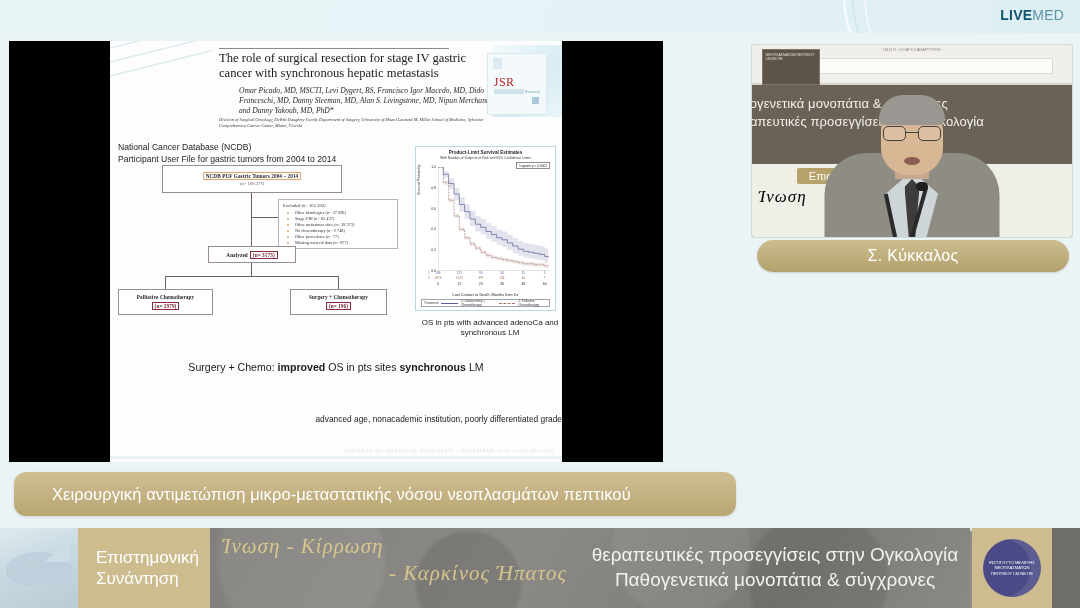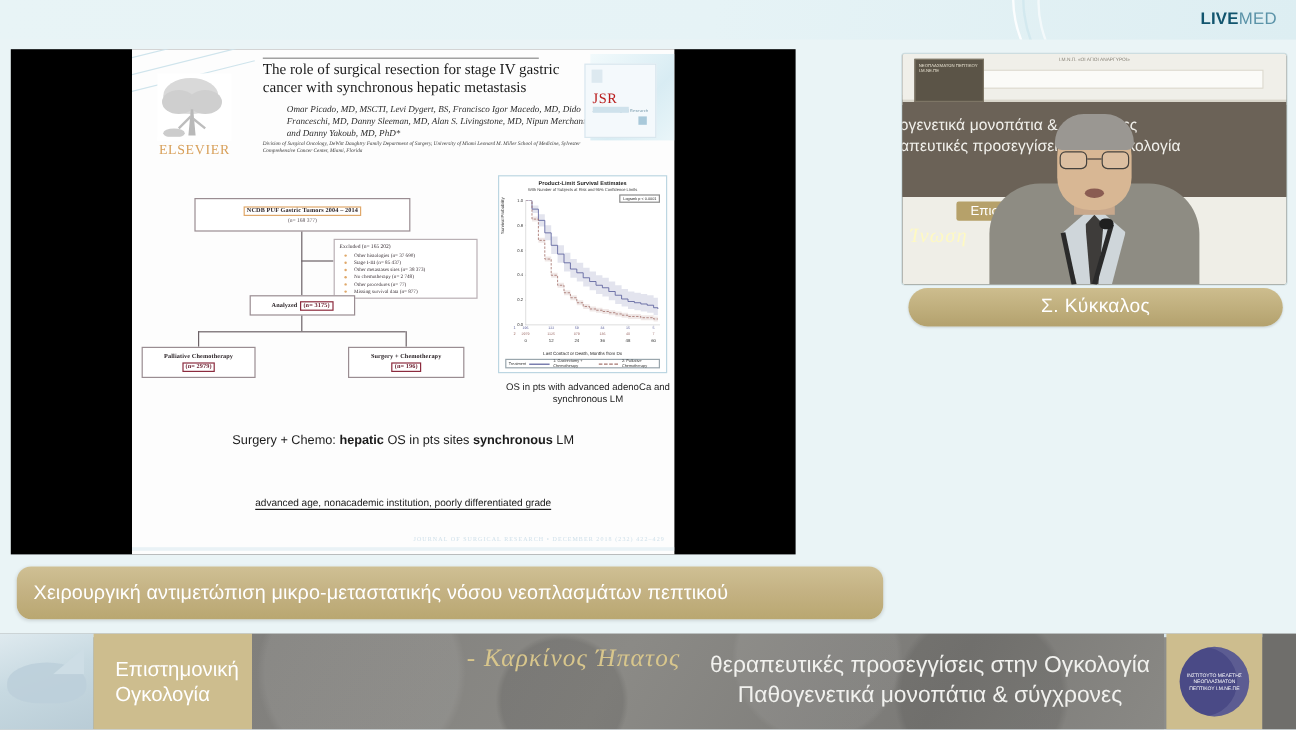--- a/index.html
+++ b/index.html
@@ -166,22 +166,22 @@
   
   .st1 {
     position: absolute; left: 0; right: 0; top: 320px; text-align: center;
     font-size: 10.6px; color: #1b1b1b;
   }
   .st2 {
     position: absolute; left: 0; right: 0; top: 360px; text-align: center;
     font-size: 8.4px; font-weight: bold; color: #1b1b1b;
   }
   .st3 {
-    position: absolute; left: 0; right: 0; top: 373px; text-align: center;
-    font-size: 8.4px; color: #1b1b1b; text-decoration: underline; text-underline-offset: 1.5px;
+    position: absolute; left: 0; right: 0; top: 373px; text-align: right;
+    font-size: 8.4px; color: #1b1b1b; text-underline-offset: 1.5px;
   }
   .jfoot {
     position: absolute; right: 8px; bottom: 9px;
     font-family: "Liberation Serif", serif;
     font-size: 5px; letter-spacing: .9px; color: #cfe0ea;
   }
   .slide-baseline { position:absolute; left:0; right:0; bottom:3px; height:3px; background:#e9f2f6;}
 
   
   .cam {
@@ -199,21 +199,21 @@
   .cam .btxt {
     position:absolute; left:-3%; right:2%; top:26%;
     font-size:13px; color:#f2f1ec; line-height:1.42; letter-spacing:.1px;
   }
   .cam .gold-pill {
     position:absolute; left:14%; top:64%; padding:2px 12px;
     background:#b6a16a; color:#fff; font-size:11px; border-radius:2px;
   }
   .cam .hand {
     position:absolute; left:2%; top:74%; font-family:"Liberation Serif", serif;
-    font-style:italic; font-size:17px; color:#fef9c3; letter-spacing:1px;
+    font-style:italic; font-size:17px; color:#000000; letter-spacing:1px;
   }
   .cam .logo-tl {
     position:absolute; left:3%; top:2%; width:58px; height:36px;
     background:#5b5447; border:1px solid #7d7565; color:#e6e0cf;
     font-size:3.6px; line-height:1.25; padding:3px 3px;
   }
   
   .cam .person { position:absolute; left:50%; bottom:0; transform:translateX(-50%); width:190px; height:135px;}
   .cam .suit {
     position:absolute; left:50%; bottom:0; transform:translateX(-50%);
@@ -258,21 +258,21 @@
     font-size: 16px; letter-spacing: .3px;
     box-shadow: 0 1px 2px rgba(0,0,0,.15);
   }
 
   
   .talk-pill {
     position: absolute; left: 14px; top: 472px; width: 722px; height: 44px;
     border-radius: 12px;
     background: linear-gradient(180deg,#cfc094 0%, #c4b283 48%, #b9a771 100%);
     color: #fff; display: flex; align-items: center;
-    padding-left: 14px; font-size: 16.5px; letter-spacing: .1px;
+    padding-left: 38px; font-size: 16.5px; letter-spacing: .1px;
     box-shadow: 0 1px 3px rgba(0,0,0,.12);
   }
 
   
   .footer { position: absolute; left: 0; top: 528px; width: 1080px; height: 80px; background:#8d8d8a; overflow: hidden;}
   .f-img {
     position:absolute; left:0; top:0; width:78px; height:80px;
     background: linear-gradient(160deg,#dfeaef 0%, #c7d9e1 45%, #b9ccd6 100%);
     overflow:hidden;
   }
@@ -335,51 +335,41 @@
     <div class="slide-paper">
 
       <div class="slide-deco-l">
         <i style="left:-150px; top:44px; transform:rotate(-14deg);"></i>
         <i style="left:-150px; top:58px; transform:rotate(-14deg);"></i>
         <i style="left:-150px; top:72px; transform:rotate(-14deg);"></i>
       </div>
       <div class="jsr-band"></div>
 
       <div class="art-head">
-        <div class="elsevier">
-          <svg class="els-tree" viewBox="0 0 62 57">
-            <rect x="0" y="0" width="62" height="57" fill="#ffffff"></rect>
-            <ellipse cx="28" cy="19" rx="23" ry="15" fill="#d9d9d9"></ellipse>
-            <ellipse cx="18" cy="24" rx="14" ry="10" fill="#cfcfcf"></ellipse>
-            <ellipse cx="40" cy="24" rx="14" ry="10" fill="#cfcfcf"></ellipse>
-            <path d="M28 30 L26 52 L32 52 L30 30 Z" fill="#b9b9b9"></path>
-            <path d="M28 36 L18 46" stroke="#bdbdbd" stroke-width="2" fill="none"></path>
-            <path d="M30 38 L40 46" stroke="#bdbdbd" stroke-width="2" fill="none"></path>
-            <ellipse cx="14" cy="50" rx="9" ry="4" fill="#cccccc"></ellipse>
-            <rect x="0" y="53" width="62" height="4" fill="#ffffff"></rect>
-          </svg>
-          <div class="els-word">ELSEVIER</div>
-        </div>
 
         <div class="art-rule"></div>
         <div class="art-title">The role of surgical resection for stage IV gastric cancer with synchronous hepatic metastasis</div>
         <div class="art-authors">Omar Picado, MD, MSCTI, Levi Dygert, BS, Francisco Igor Macedo, MD, Dido Franceschi, MD, Danny Sleeman, MD, Alan S. Livingstone, MD, Nipun Merchant, MD, and Danny Yakoub, MD, PhD*</div>
         <div class="art-affil">Division of Surgical Oncology, DeWitt Daughtry Family Department of Surgery, University of Miami Leonard M. Miller School of Medicine, Sylvester Comprehensive Cancer Center, Miami, Florida</div>
 
         <div class="jsr-cover">
           <div class="jsr-logo"></div>
           <div>
             <div class="jsr-txt">JSR</div>
             <span class="jsr-sub">Journal of Surgical Research</span>
           </div>
           <div class="jsr-bar"></div>
           <div class="jsr-sq"></div>
         </div>
       </div>
 
+      <div class="db-caption">
+        <div>National Cancer Database (NCDB)</div>
+        <div>Participant User File for gastric tumors from 2004 to 2014</div>
+      </div>
 
       <div class="flow">
         <div class="fbox" style="left:44px; top:0; width:180px; height:28px;">
           <div class="ttl hl-orange">NCDB PUF Gastric Tumors 2004 – 2014</div>
           <div class="n">(n= 168 377)</div>
         </div>
 
         <div class="fline" style="left:133px; top:28px; width:1px; height:53px;"></div>
         <div class="fline" style="left:133px; top:52px; width:27px; height:1px;"></div>
 
@@ -474,21 +464,21 @@
           <span>Treatment</span>
           <span class="ln"></span>
           <span>1: Gastrectomy + Chemotherapy</span>
           <span class="ln dash"></span>
           <span>2: Palliative Chemotherapy</span>
         </div>
       </div>
       <div class="km-cap">OS in pts with advanced adenoCa and synchronous LM</div>
 
       <div class="st1">
-        <span>Surgery + Chemo: </span><b>hepatic</b><span> OS in pts sites </span><b>synchronous</b><span> LM</span>
+        <span>Surgery + Chemo: </span><b>improved</b><span> OS in pts sites </span><b>synchronous</b><span> LM</span>
       </div>
       <div class="st3">advanced age, nonacademic institution, poorly differentiated grade</div>
 
       <div class="jfoot">JOURNAL OF SURGICAL RESEARCH • DECEMBER 2018 (232) 422–429</div>
       <div class="slide-baseline"></div>
     </div>
   </div>
 
   <div class="cam">
     <div class="wall"></div>
@@ -533,24 +523,25 @@
   <div class="talk-pill">Χειρουργική αντιμετώπιση μικρο-μεταστατικής νόσου νεοπλασμάτων πεπτικού</div>
 
   <div class="footer">
     <div class="f-topline"></div>
     <div class="f-img">
       <div class="fish"></div>
       <div class="fin"></div>
     </div>
     <div class="f-gold">
       <div>Επιστημονική</div>
-      <div>Ογκολογία</div>
+      <div>Συνάντηση</div>
     </div>
     <div class="f-stone"></div>
     <div class="f-hand">
+      <div class="l1">Ίνωση - Κίρρωση</div>
       <div class="l2">- Καρκίνος Ήπατος</div>
     </div>
     <div class="f-right">
       <div>θεραπευτικές προσεγγίσεις στην Ογκολογία</div>
       <div>Παθογενετικά  μονοπάτια &amp; σύγχρονες</div>
     </div>
     <div class="f-logo">
       <div class="circ">ΙΝΣΤΙΤΟΥΤΟ ΜΕΛΕΤΗΣ ΝΕΟΠΛΑΣΜΑΤΩΝ ΠΕΠΤΙΚΟΥ Ι.Μ.ΝΕ.ΠΕ</div>
     </div>
     <div class="f-tail"></div>

